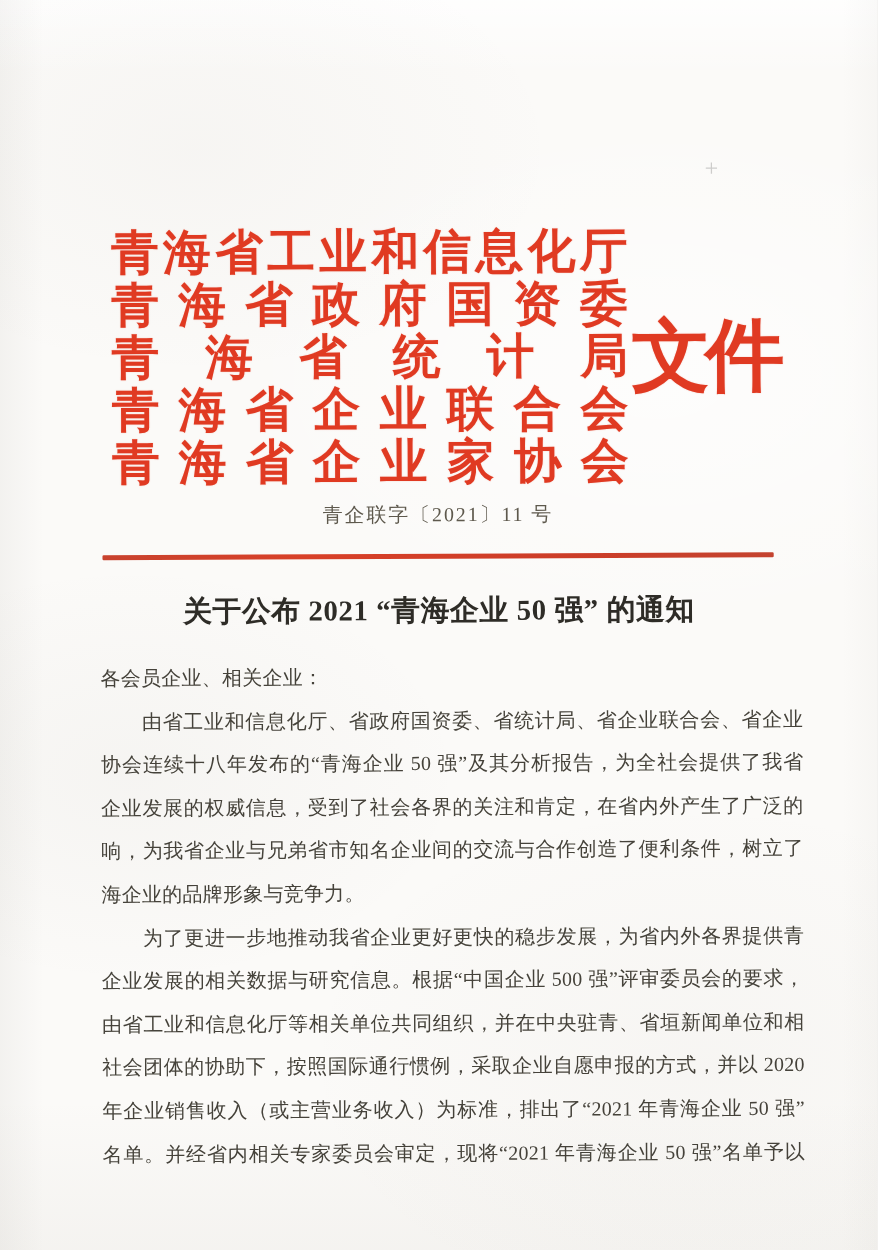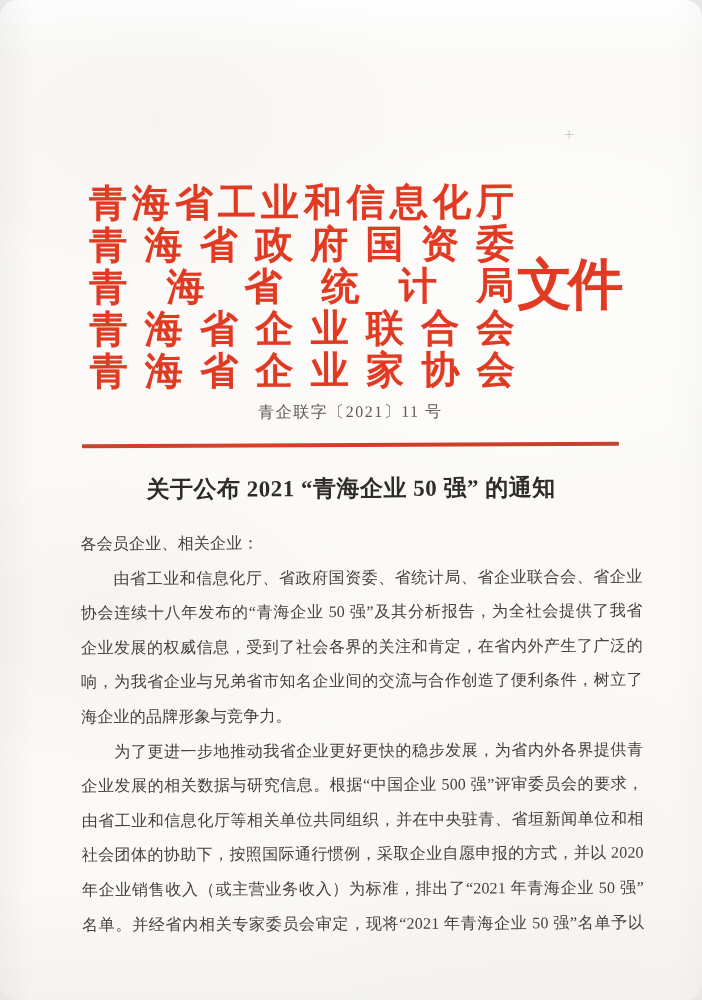--- a/index.html
+++ b/index.html
@@ -13,21 +13,20 @@
     width: 702px; height: 1000px;
     overflow: hidden;
     background:
       radial-gradient(ellipse 420px 260px at 22% 12%, rgba(120,110,95,0.035), transparent 70%),
       radial-gradient(ellipse 500px 300px at 75% 30%, rgba(255,255,255,0.6), transparent 70%),
       radial-gradient(ellipse 380px 240px at 15% 62%, rgba(110,105,90,0.04), transparent 70%),
       radial-gradient(ellipse 460px 300px at 80% 85%, rgba(130,120,100,0.035), transparent 70%),
       linear-gradient(90deg, rgba(90,85,75,0.05), rgba(0,0,0,0) 5%, rgba(0,0,0,0) 96%, rgba(140,135,125,0.04)),
       linear-gradient(180deg, rgba(255,255,255,0.8), rgba(0,0,0,0) 6%, rgba(0,0,0,0) 88%, rgba(120,110,90,0.05)),
       #fbfaf8;
-    border-radius: 17px;
   }
   .tilt {
     position: absolute; inset: 0;
     transform: rotate(-0.25deg);
     transform-origin: 50% 45%;
   }
 
   
   .letterhead {
     position: absolute; top: 181px; left: 90px;
@@ -42,21 +41,21 @@
     height: 42px; line-height: 42px;
     color: var(--red);
     text-align: justify;
     text-align-last: justify;
     white-space: nowrap;
     text-shadow: 0 0 1px rgba(224,58,34,0.35);
   }
   .doc-type {
     font-family: "Liberation Sans", sans-serif;
     font-weight: 900;
-    font-size: 55px;
+    font-size: 63px;
     letter-spacing: -4px;
     margin-left: 3px;
     color: var(--red);
     white-space: nowrap;
     text-shadow: 0 0 1px rgba(224,58,34,0.4);
   }
 
   
   .doc-number {
     position: absolute; top: 402px; left: 82px; width: 537px;

